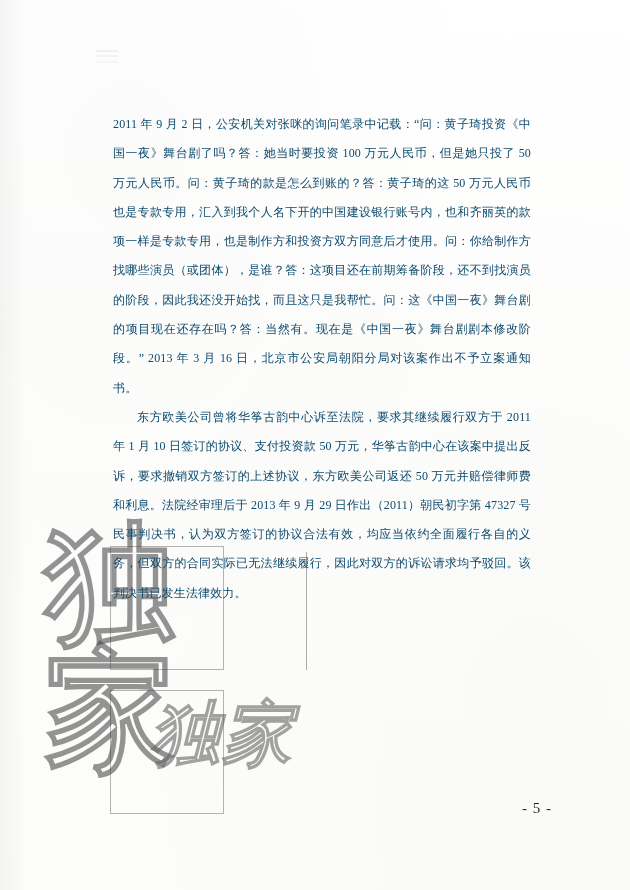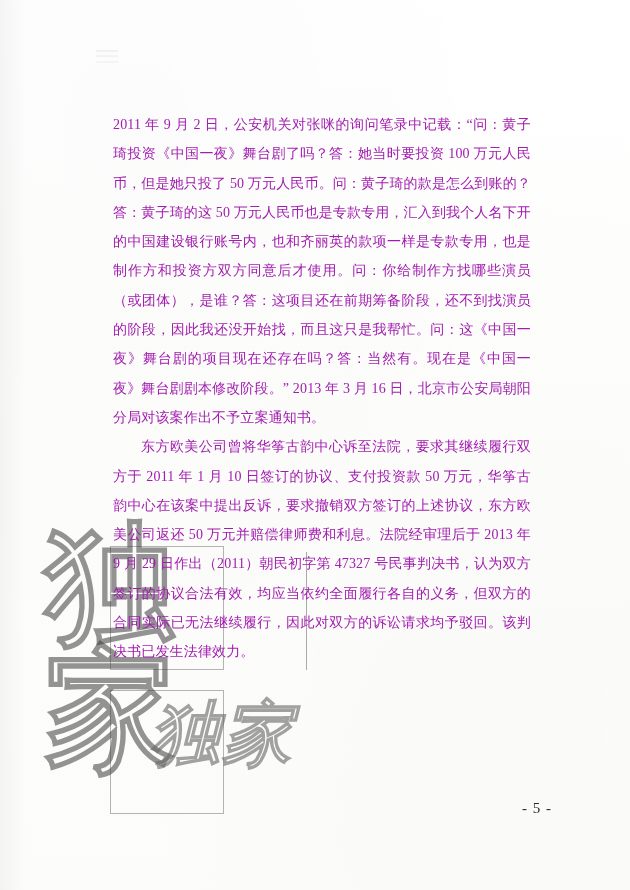--- a/index.html
+++ b/index.html
@@ -119,22 +119,22 @@
     position: absolute;
     left: 0;
     top: 0;
     width: 630px;
     z-index: 2;
   }
 
   .para {
     margin: 0;
     padding: 0;
-    color: #a21caf;
-    font-size: 14px;
+    color: #0c4a6e;
+    font-size: 12px;
     line-height: 29.3px;
     letter-spacing: 0.15px;
     text-align: justify;
     text-justify: inter-character;
   }
 
   #body-text {
     position: absolute;
     left: 113px;
     top: 110px;

